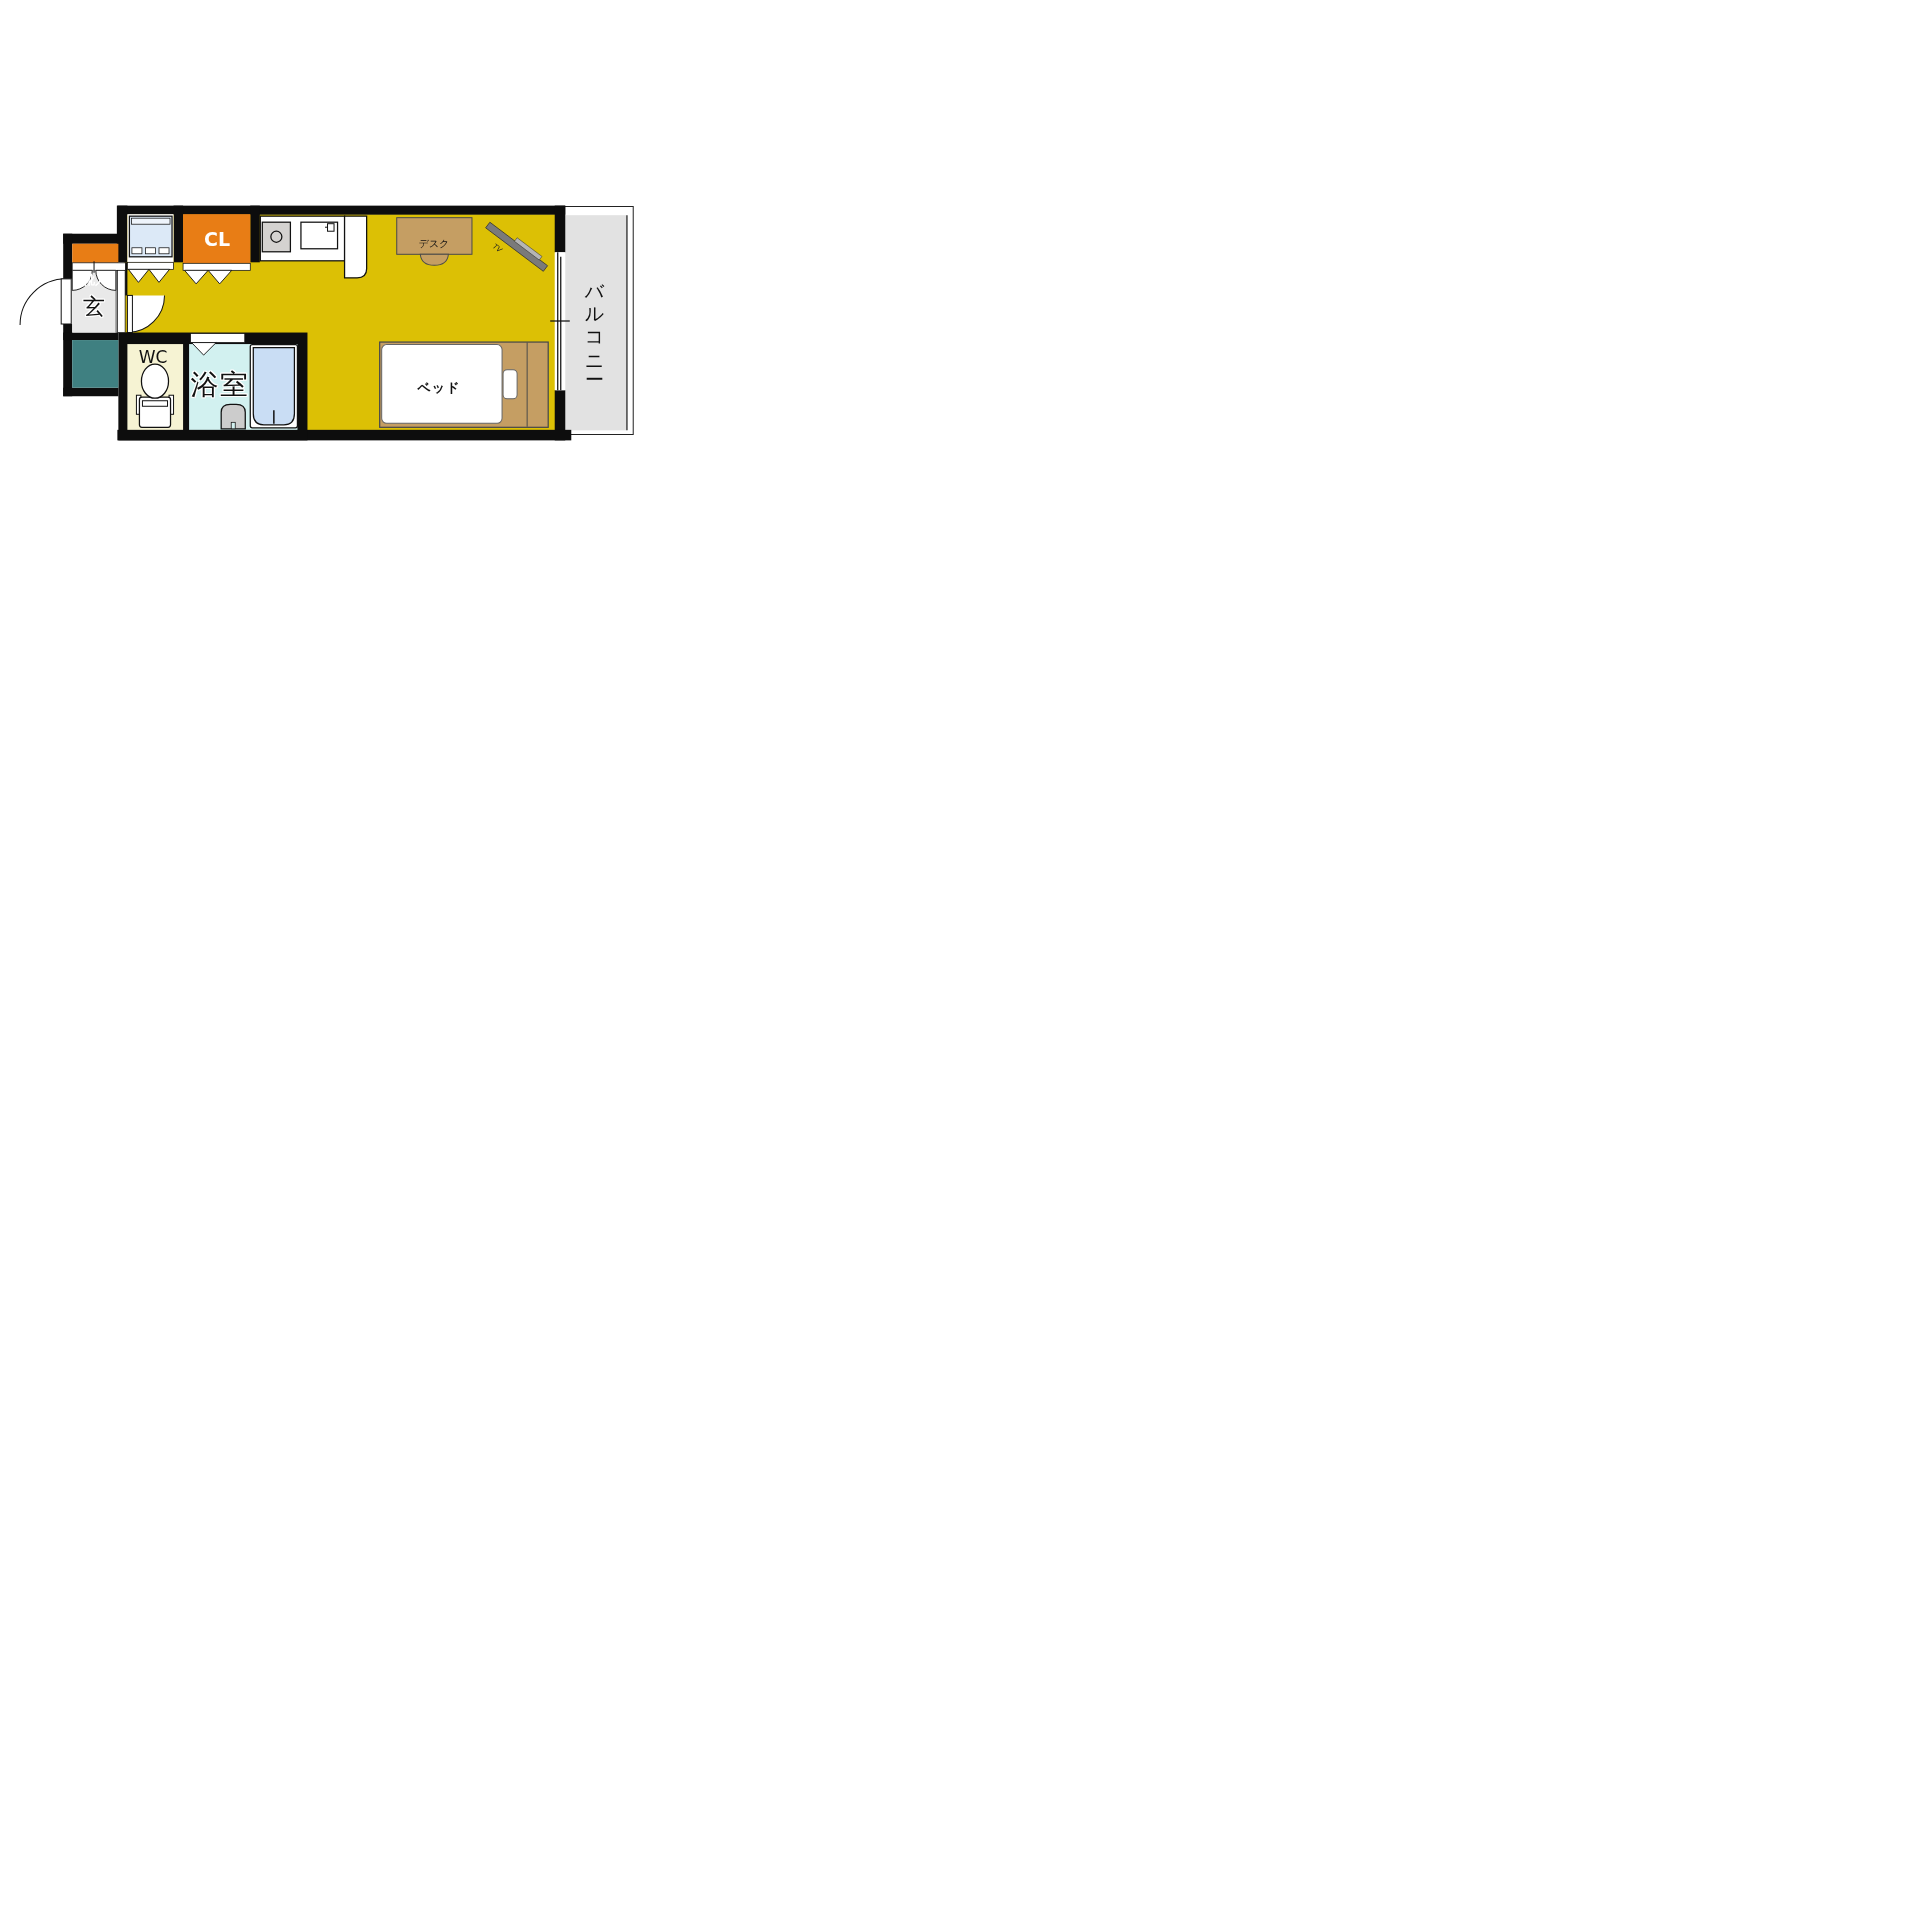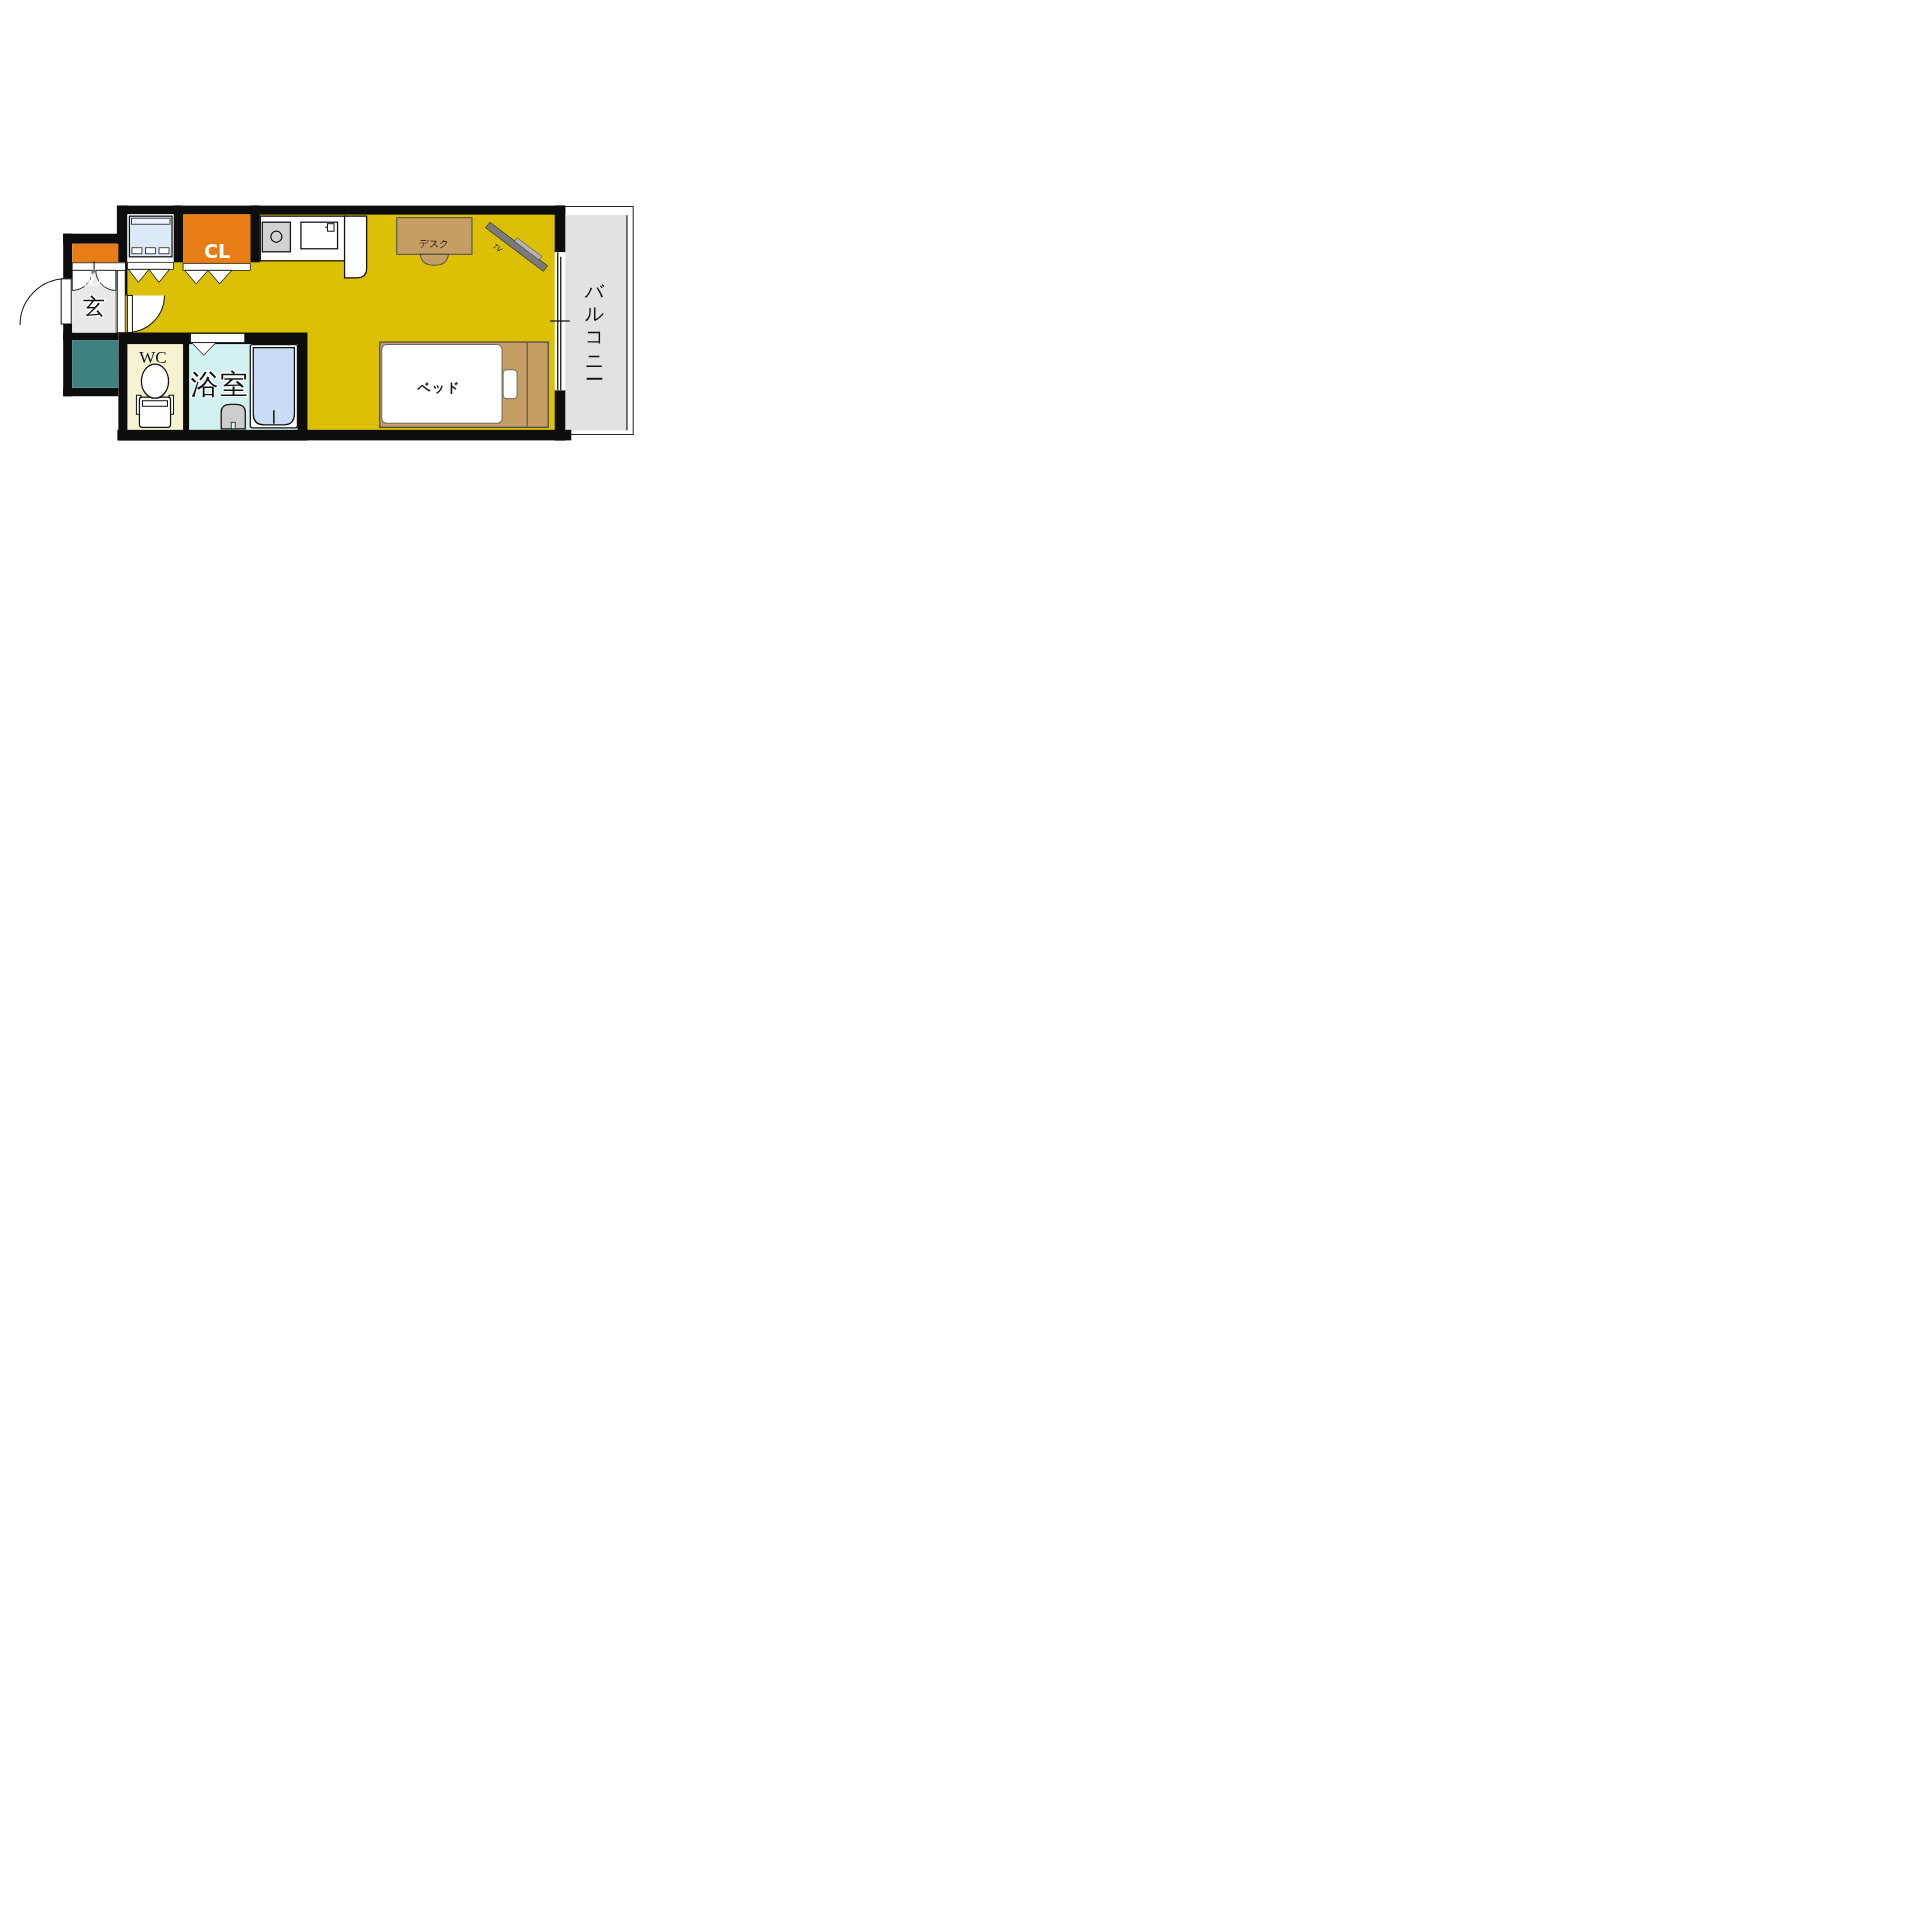--- a/index.html
+++ b/index.html
@@ -144,21 +144,21 @@
   </g>
 
   <g>
     <path d="M254,589 L254,663 A74,74 0 0 0 328,589 Z" fill="#ffffff"></path>
     <path d="M254,663 A74,74 0 0 0 328,589" fill="none" stroke="#111" stroke-width="2"></path>
     <rect x="254" y="589" width="10" height="74" fill="#fff" stroke="#111" stroke-width="2"></rect>
   </g>
 </svg>
 
 <div class="lbl white" style="left:95px;top:253px;font-size:12.5px;font-weight:bold;margin-top:27px;">靴入</div>
-<div class="lbl white" style="left:217px;top:239px;font-size:19px;font-weight:bold;margin-top:12px;">CL</div>
+<div class="lbl white" style="left:217px;top:239px;font-size:19px;font-weight:bold;">CL</div>
 <div class="lbl halo" style="left:94px;top:307px;font-size:22px;">玄</div>
-<div class="lbl" style="left:153px;top:357px;font-size:17px;font-family:Liberation Serif, serif;">WC</div>
+<div class="lbl" style="left:153px;top:357px;font-size:17px;">WC</div>
 <div class="lbl halo" style="left:220px;top:385px;font-size:28px;letter-spacing:1.5px;">浴室</div>
 <div class="lbl" style="left:439px;top:387px;font-size:13px;font-weight:bold;letter-spacing:1px;">ベッド</div>
 <div class="lbl" style="left:434px;top:244px;font-size:10px;">デスク</div>
 <div class="lbl vert" style="left:595px;top:321px;font-size:19px;">バルコニー</div>
 </div>
 
 
 </body></html>

